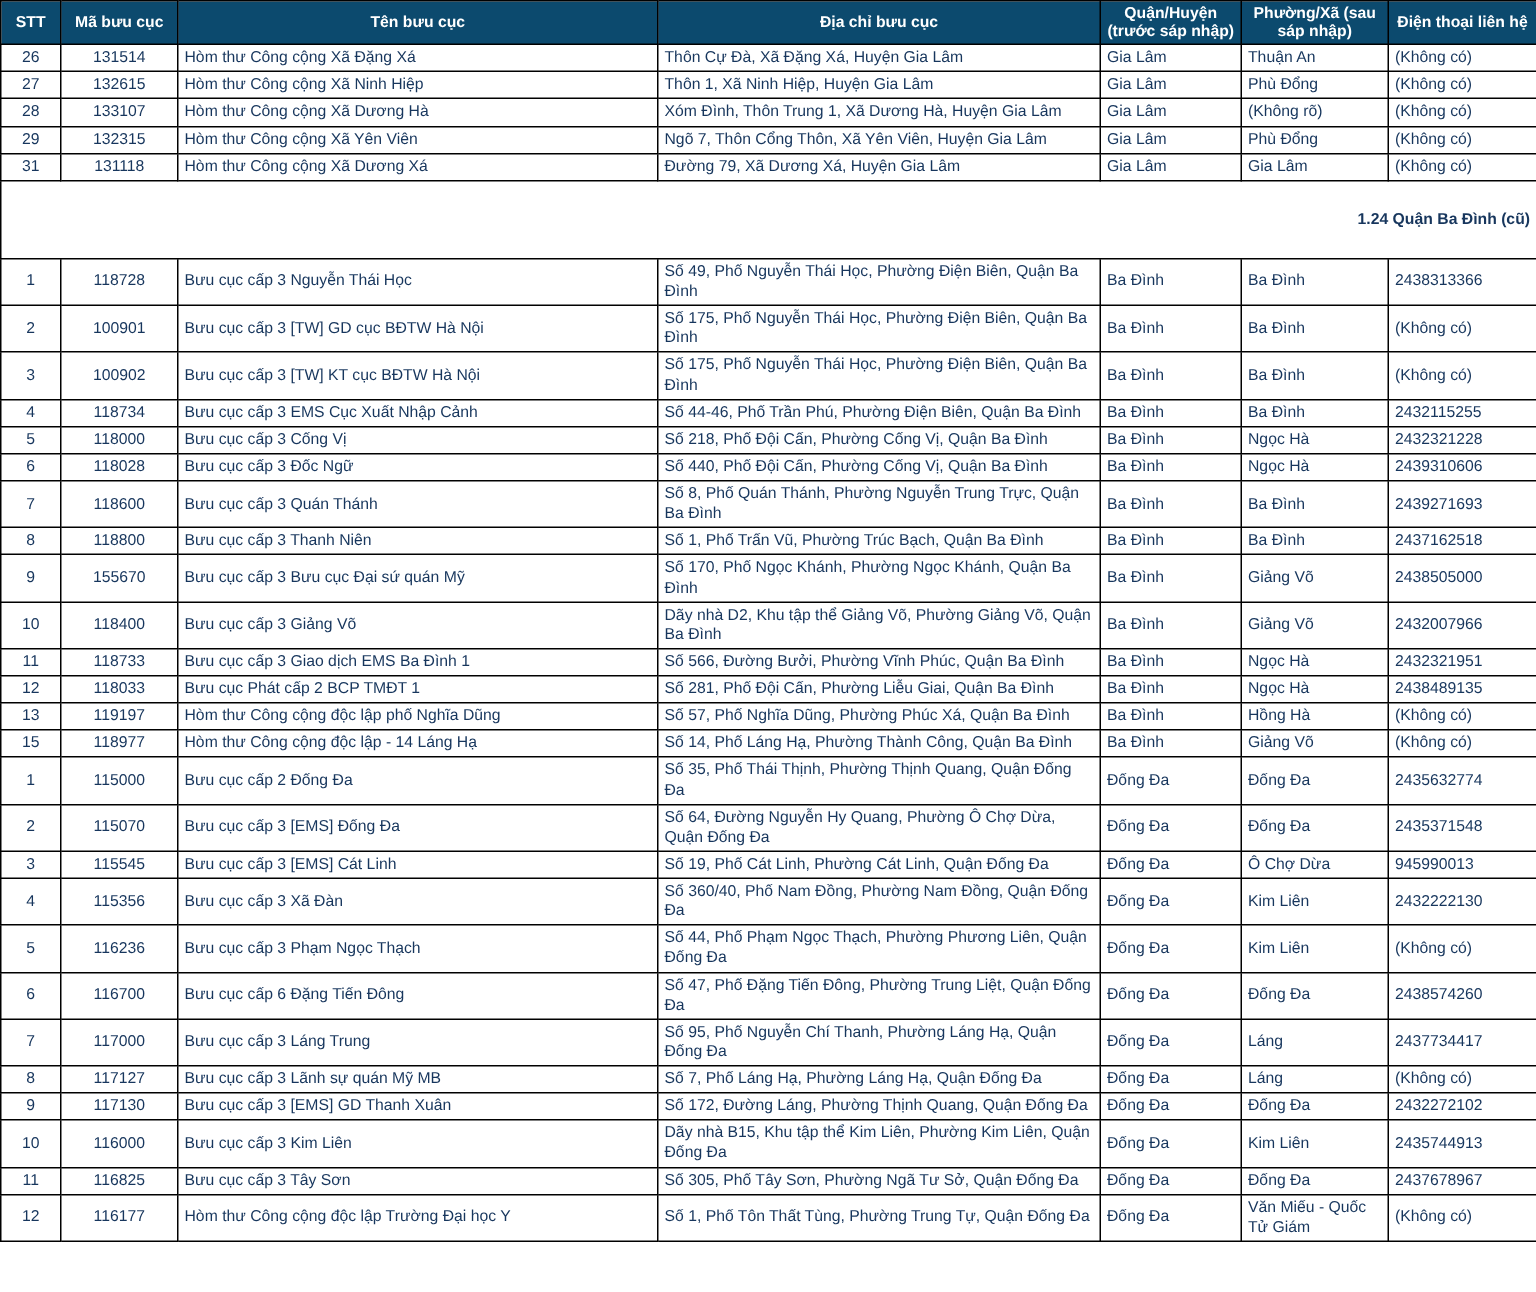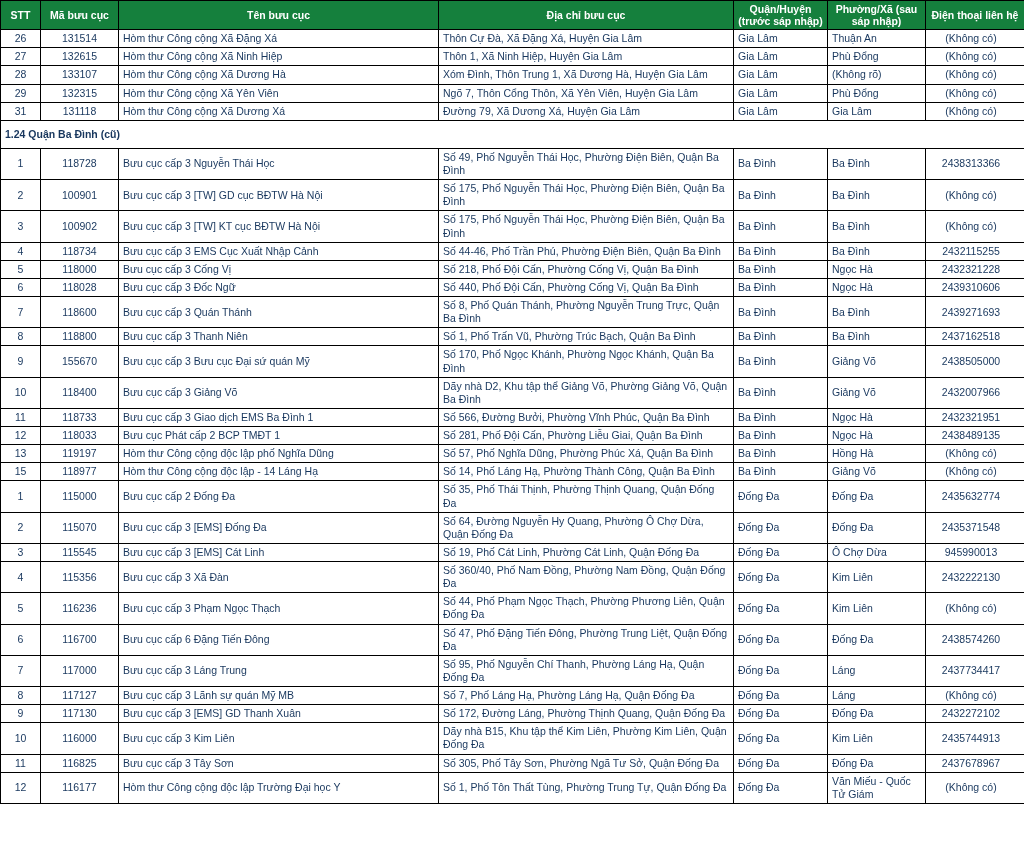--- a/index.html
+++ b/index.html
@@ -16,47 +16,48 @@
     color: #17365D;
   }
   col.c0 { width: 40px; }
   col.c1 { width: 78px; }
   col.c2 { width: 320px; }
   col.c3 { width: 295px; }
   col.c4 { width: 94px; }
   col.c5 { width: 98px; }
   col.c6 { width: 99px; }
   th {
-    background: #15803d;
+    background: #0c4a6e;
     color: #ffffff;
     border: 1px solid #000000;
     padding: 2px 2px;
     text-align: center;
     vertical-align: middle;
     font-size: 10.5px;
     font-weight: bold;
     line-height: 1.15;
     height: 27px;
   }
   td {
     border: 1px solid #000000;
     padding: 2px 4px;
     vertical-align: middle;
     line-height: 1.25;
     height: 17px;
     overflow: hidden;
   }
   tr.section-row td {
     font-weight: bold;
-    padding: 7px 4px;
+    padding: 19px 4px;
     height: 14px;
+    text-align: right;
   }
   .ta-c { text-align: center; }
   .ta-l { text-align: left; }
-  .ta-r { text-align: center; padding-right: 12px; }
+  .ta-r { text-align: left; padding-right: 12px; }
 </style>
 </head>
 <body>
 
 <table>
   <colgroup>
     <col class="c0">
       <col class="c1">
       <col class="c2">
       <col class="c3">

